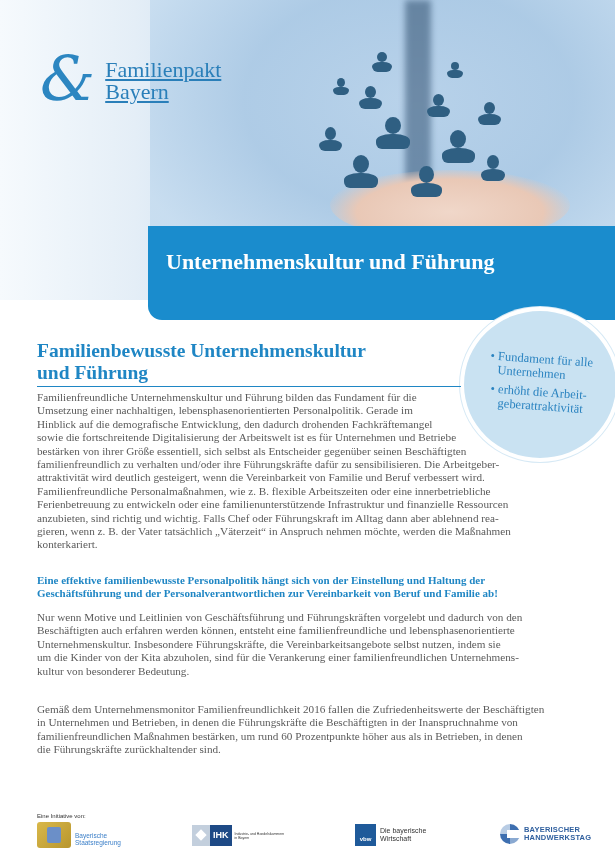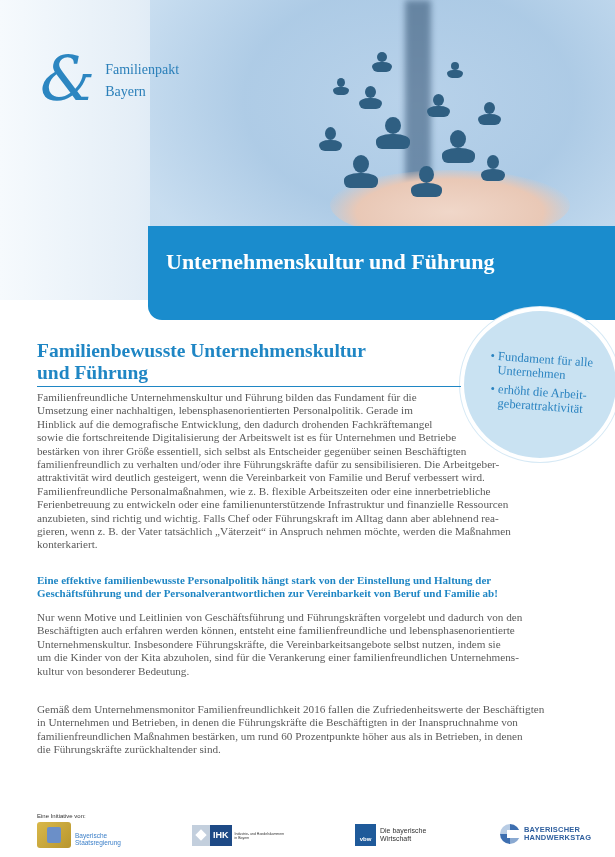--- a/index.html
+++ b/index.html
@@ -27,21 +27,21 @@
     position:absolute; left:330px; top:170px; width:240px; height:70px;
     background: radial-gradient(ellipse at 50% 60%, #f0d7c9 0%, #e9c8b6 55%, rgba(230,200,180,0) 75%);
     border-radius:50%;
   }
 
   .logo { position:absolute; left:40px; top:50px; display:flex; align-items:center; }
   .logo .amp {
     font-family:"DejaVu Serif", serif; font-size:62px; line-height:1; color:#2c86c1;
     font-style:italic; margin-right:10px; transform:translateY(-2px);
   }
-  .logo .name { font-family:"Liberation Serif", serif; font-size:14px; line-height:22px; color:#2a7fb9; }
+  .logo .name { font-family:"Liberation Serif", serif; font-size:22px; line-height:22px; color:#2a7fb9;text-decoration:underline; }
 
   .person { position:absolute; }
   .person .head { position:absolute; border-radius:50%; background:#2f5f82; }
   .person .body { position:absolute; background:#2f5f82; border-radius:45% 45% 6px 6px; }
 
   .banner {
     position:absolute; left:148px; top:226px; width:467px; height:94px;
     background:#1a8ccd;
     border-radius:0 0 0 14px;
     padding:22px 0 0 18px;
@@ -197,21 +197,21 @@
   <span class="ln">familienfreundlich zu verhalten und/oder ihre Führungskräfte dafür zu sensibilisieren. Die Arbeitgeber-</span>
   <span class="ln">attraktivität wird deutlich gesteigert, wenn die Vereinbarkeit von Familie und Beruf verbessert wird.</span>
   <span class="ln">Familienfreundliche Personalmaßnahmen, wie z. B. flexible Arbeitszeiten oder eine innerbetriebliche</span>
   <span class="ln">Ferienbetreuung zu entwickeln oder eine familienunterstützende Infrastruktur und finanzielle Ressourcen</span>
   <span class="ln">anzubieten, sind richtig und wichtig. Falls Chef oder Führungskraft im Alltag dann aber ablehnend rea-</span>
   <span class="ln">gieren, wenn z. B. der Vater tatsächlich „Väterzeit“ in Anspruch nehmen möchte, werden die Maßnahmen</span>
   <span class="ln">konterkariert.</span>
 </div>
 
 <div class="para p2">
-  <span class="ln">Eine effektive familienbewusste Personalpolitik hängt stark von der Einstellung und Haltung der</span>
+  <span class="ln">Eine effektive familienbewusste Personalpolitik hängt sich von der Einstellung und Haltung der</span>
   <span class="ln">Geschäftsführung und der Personalverantwortlichen zur Vereinbarkeit von Beruf und Familie ab!</span>
 </div>
 
 <div class="para p3">
   <span class="ln">Nur wenn Motive und Leitlinien von Geschäftsführung und Führungskräften vorgelebt und dadurch von den</span>
   <span class="ln">Beschäftigten auch erfahren werden können, entsteht eine familienfreundliche und lebensphasenorientierte</span>
   <span class="ln">Unternehmenskultur. Insbesondere Führungskräfte, die Vereinbarkeitsangebote selbst nutzen, indem sie</span>
   <span class="ln">um die Kinder von der Kita abzuholen, sind für die Verankerung einer familienfreundlichen Unternehmens-</span>
   <span class="ln">kultur von besonderer Bedeutung.</span>
 </div>

